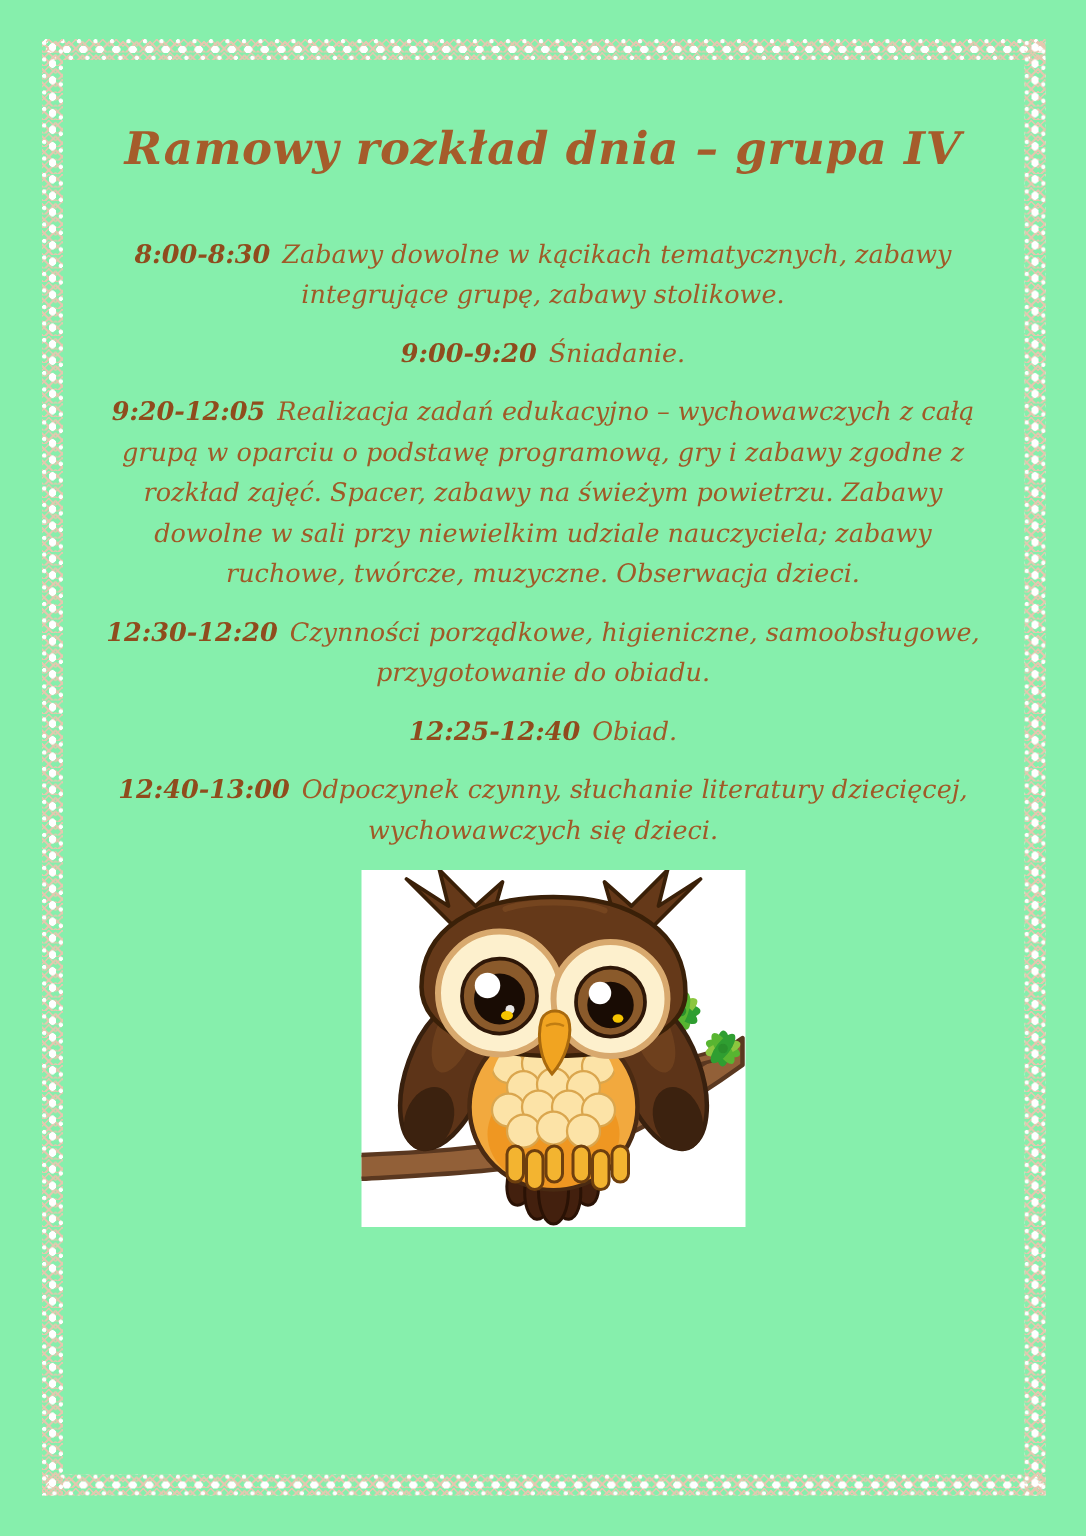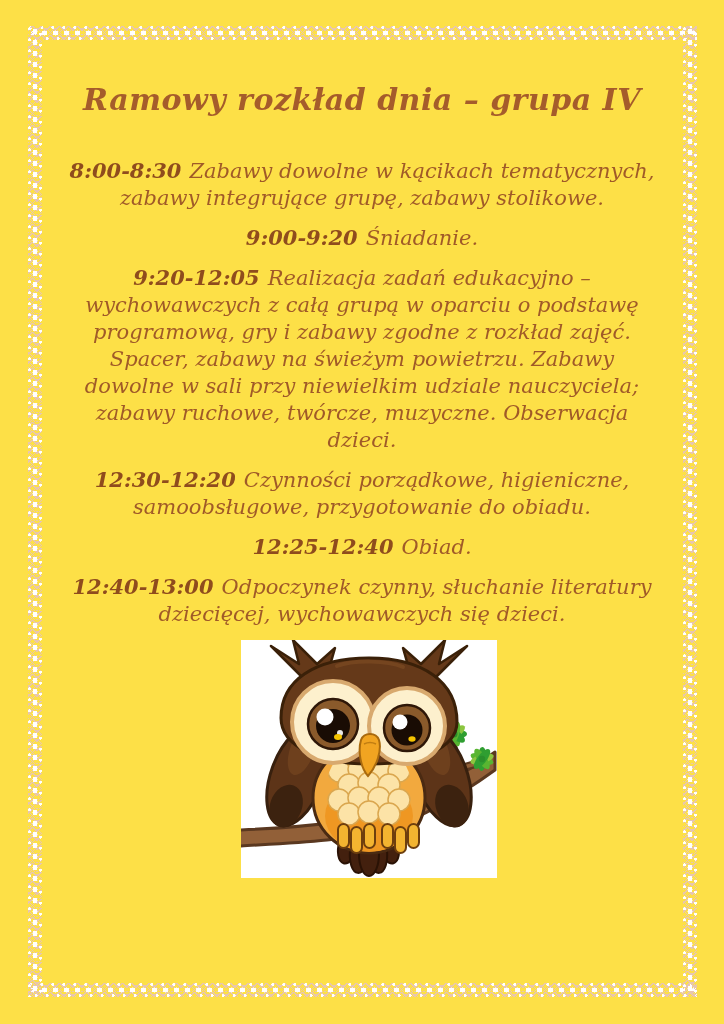--- a/index.html
+++ b/index.html
@@ -3,21 +3,21 @@
 <meta charset="utf-8">
 <style>
   html, body { margin:0; padding:0; }
   body {
     width:724px; height:1024px; overflow:hidden;
     background:#fcead9;
     font-family:"DejaVu Serif", serif;
   }
   .page {
     position:relative; width:724px; height:1024px;
-    background:#fde047; color:#a05a28;
+    background:#86efac; color:#a05a28;
     font-style:italic;
   }
 
   
   .frame { position:absolute; left:28px; top:26px; right:27px; bottom:27px; pointer-events:none; }
   .band { position:absolute; }
   .band.h {
     left:0; right:0; height:14px;
     background-image:
       radial-gradient(ellipse 4.2px 3.8px at 5.5px 7px, #ffffff 62%, rgba(255,255,255,0) 70%),
@@ -46,21 +46,21 @@
   h1.title {
     margin:0; padding-top:80px;
     text-align:center;
     font-size:30px; line-height:39px;
     font-weight:bold; font-style:italic;
     color:#a55c2b; letter-spacing:0.5px;
   }
   .schedule {
     width:600px; margin:38px auto 4px auto;
     text-align:center;
-    font-size:21px; line-height:27px;
+    font-size:17px; line-height:27px;
     color:#a05a28;
   }
   .entry { margin:0 0 12px 0; }
   .entry .time {
     font-weight:bold; font-style:italic;
     color:#8f4c1d; margin-right:8px; white-space:nowrap;
   }
 
   
   .owl-box {

